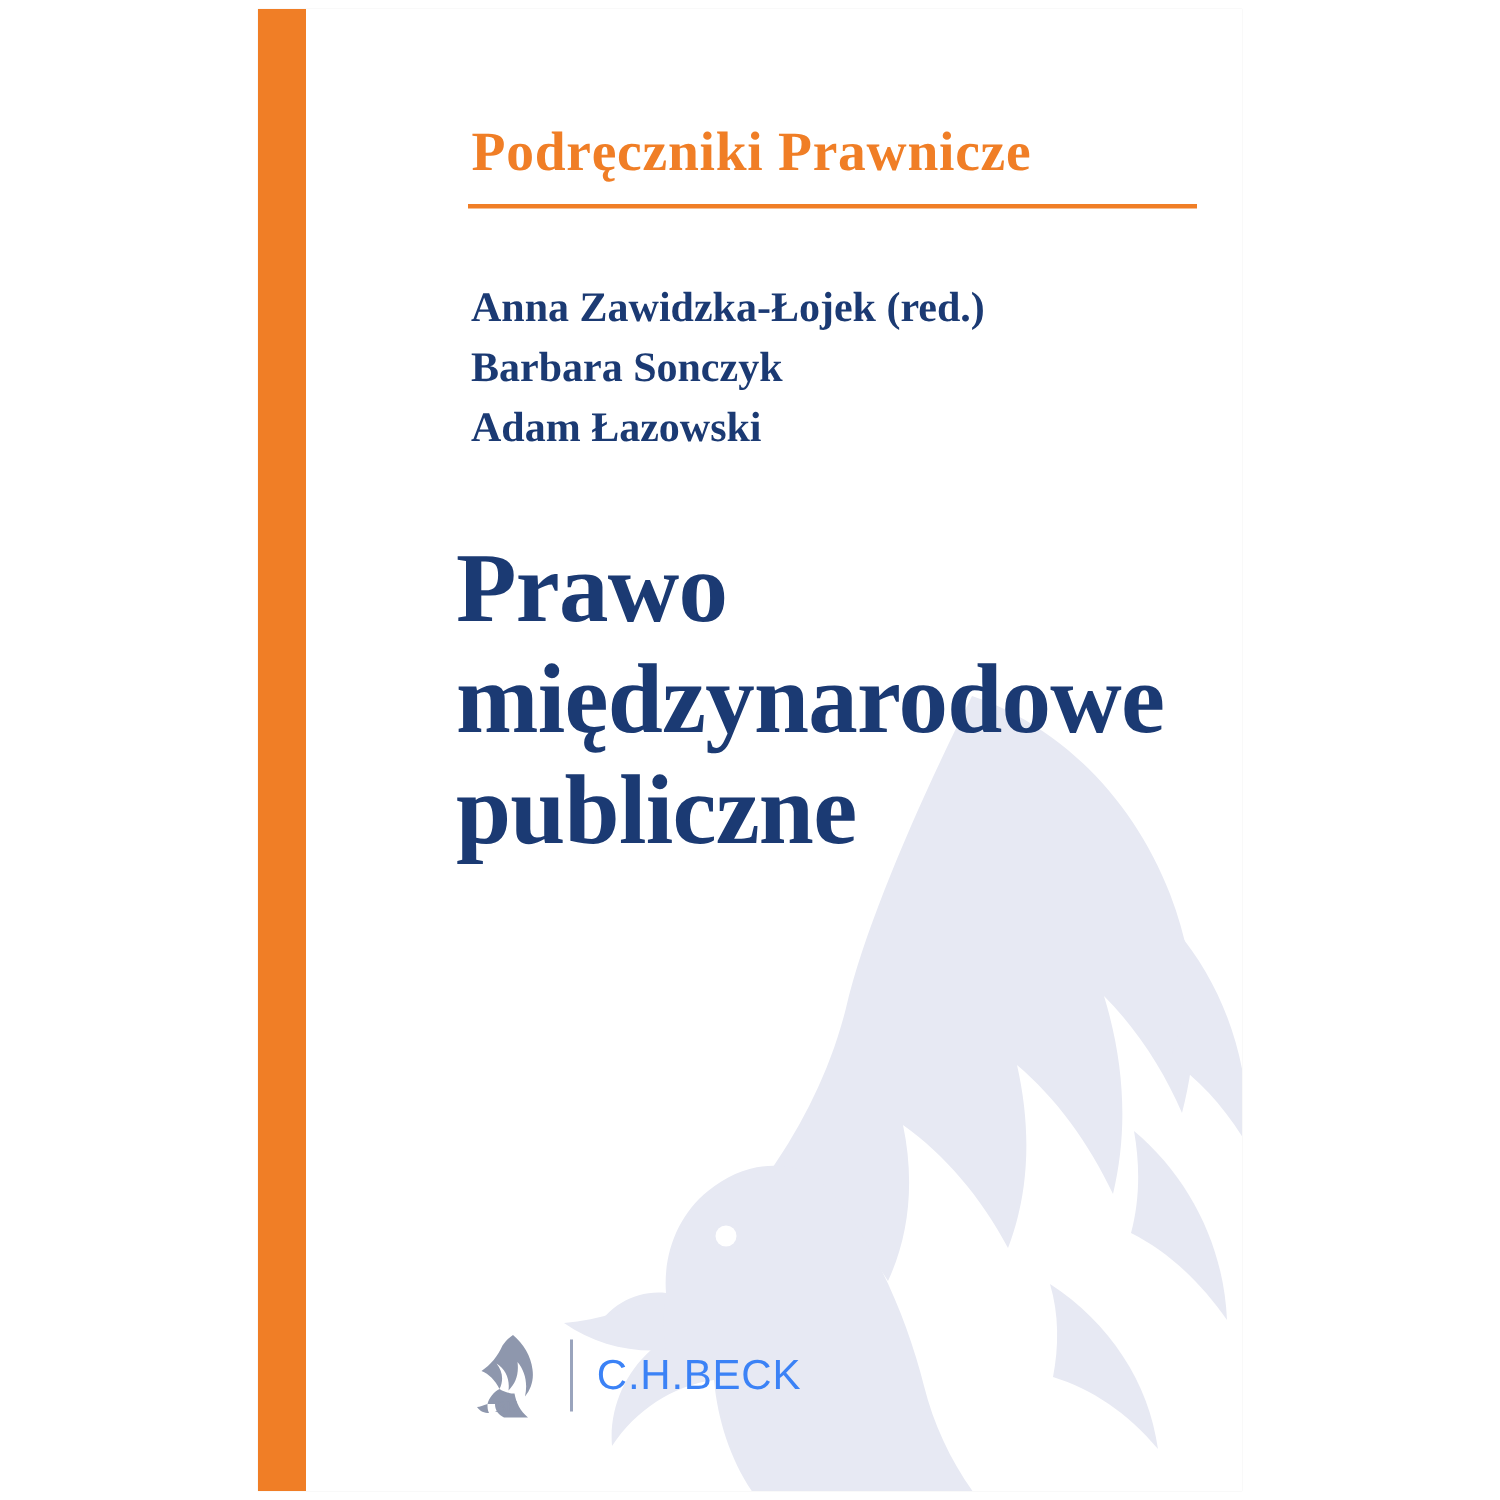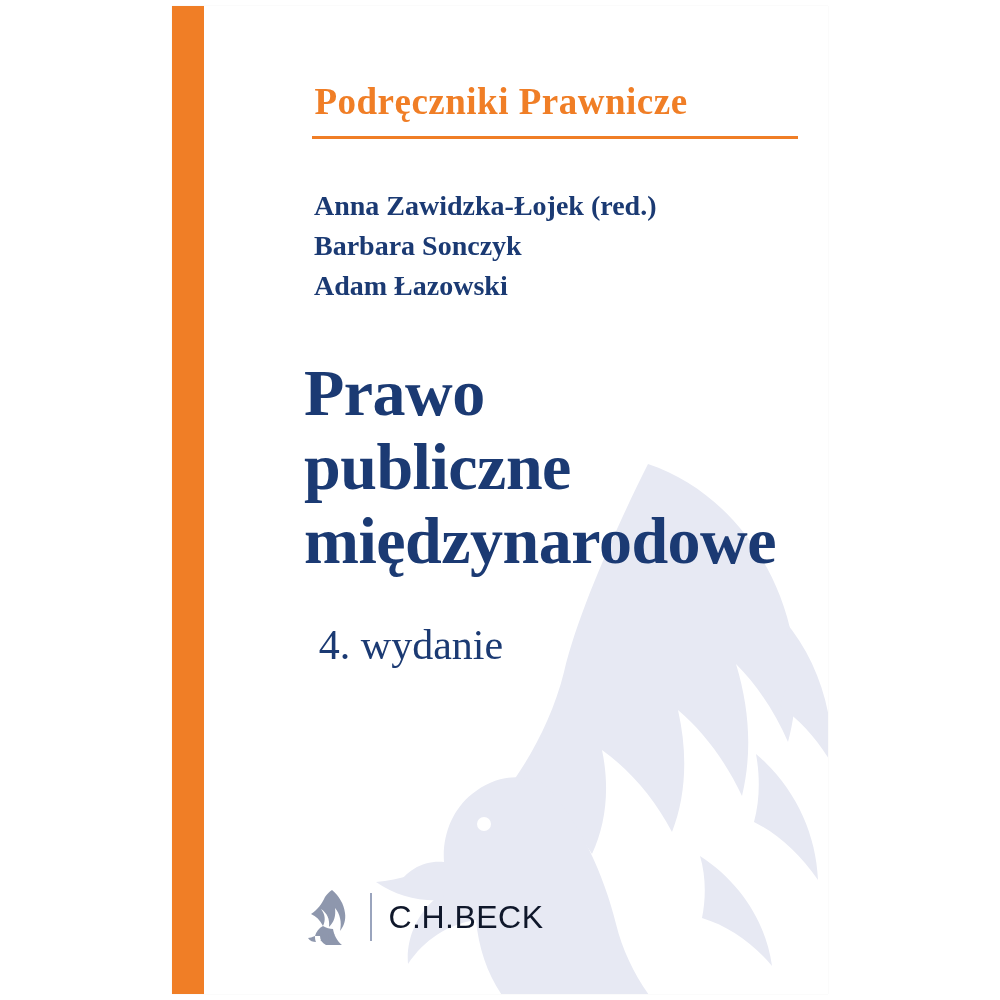--- a/index.html
+++ b/index.html
@@ -140,23 +140,23 @@
     position: relative;
     flex: none;
   }
   .publisher-divider {
     width: 2px;
     height: 48px;
     background: #9aa4bd;
     flex: none;
   }
   .publisher-name {
-    color: #0f172a;
+    color: #3b82f6;
     font-family: "Liberation Sans", sans-serif;
-    font-size: 32px;
+    font-size: 28px;
     letter-spacing: 0.5px;
     font-weight: normal;
     white-space: nowrap;
   }
 </style>
 </head>
 <body>
 
 <div class="page">
   <div class="cover">
@@ -185,25 +185,24 @@
       <div class="series-rule"></div>
 
       <div class="authors">
         <div>Anna Zawidzka-Łojek (red.)</div>
         <div>Barbara Sonczyk</div>
         <div>Adam Łazowski</div>
       </div>
 
       <div class="title">
         <div>Prawo</div>
+        <div>międzynarodowe</div>
         <div>publiczne</div>
-        <div>międzynarodowe</div>
       </div>
 
-      <div class="edition">4. wydanie</div>
 
       <div class="publisher">
         <div class="publisher-mark">
           <svg viewBox="0 0 46 58" width="46" height="58" xmlns="http://www.w3.org/2000/svg" aria-hidden="true">
             <g fill="#8e97ad">
               <path d="M24 2 C31 8 36 16 37 25 C38 32 36 38 32 43 C34 34 32 26 27 20 C28 28 26 34 21 39 C22 31 19 25 13 21 C17 26 18 32 15 38 C12 32 8 28 3 26 C9 22 14 16 17 9 C19 6 21 4 24 2 Z"></path>
               <path d="M15 38 C11 40 8 44 7 48 L12 48 C12 52 14 55 18 57 L34 57 C29 53 26 47 25 41 C22 41 18 40 15 38 Z"></path>
               <path d="M7 48 C4 49 2 50 0 50 C2 53 5 54 8 54 C7 52 7 50 7 48 Z"></path>
             </g>
             <text x="12" y="53" font-family="Liberation Serif, serif" font-size="11" fill="#8e97ad">BK</text>

